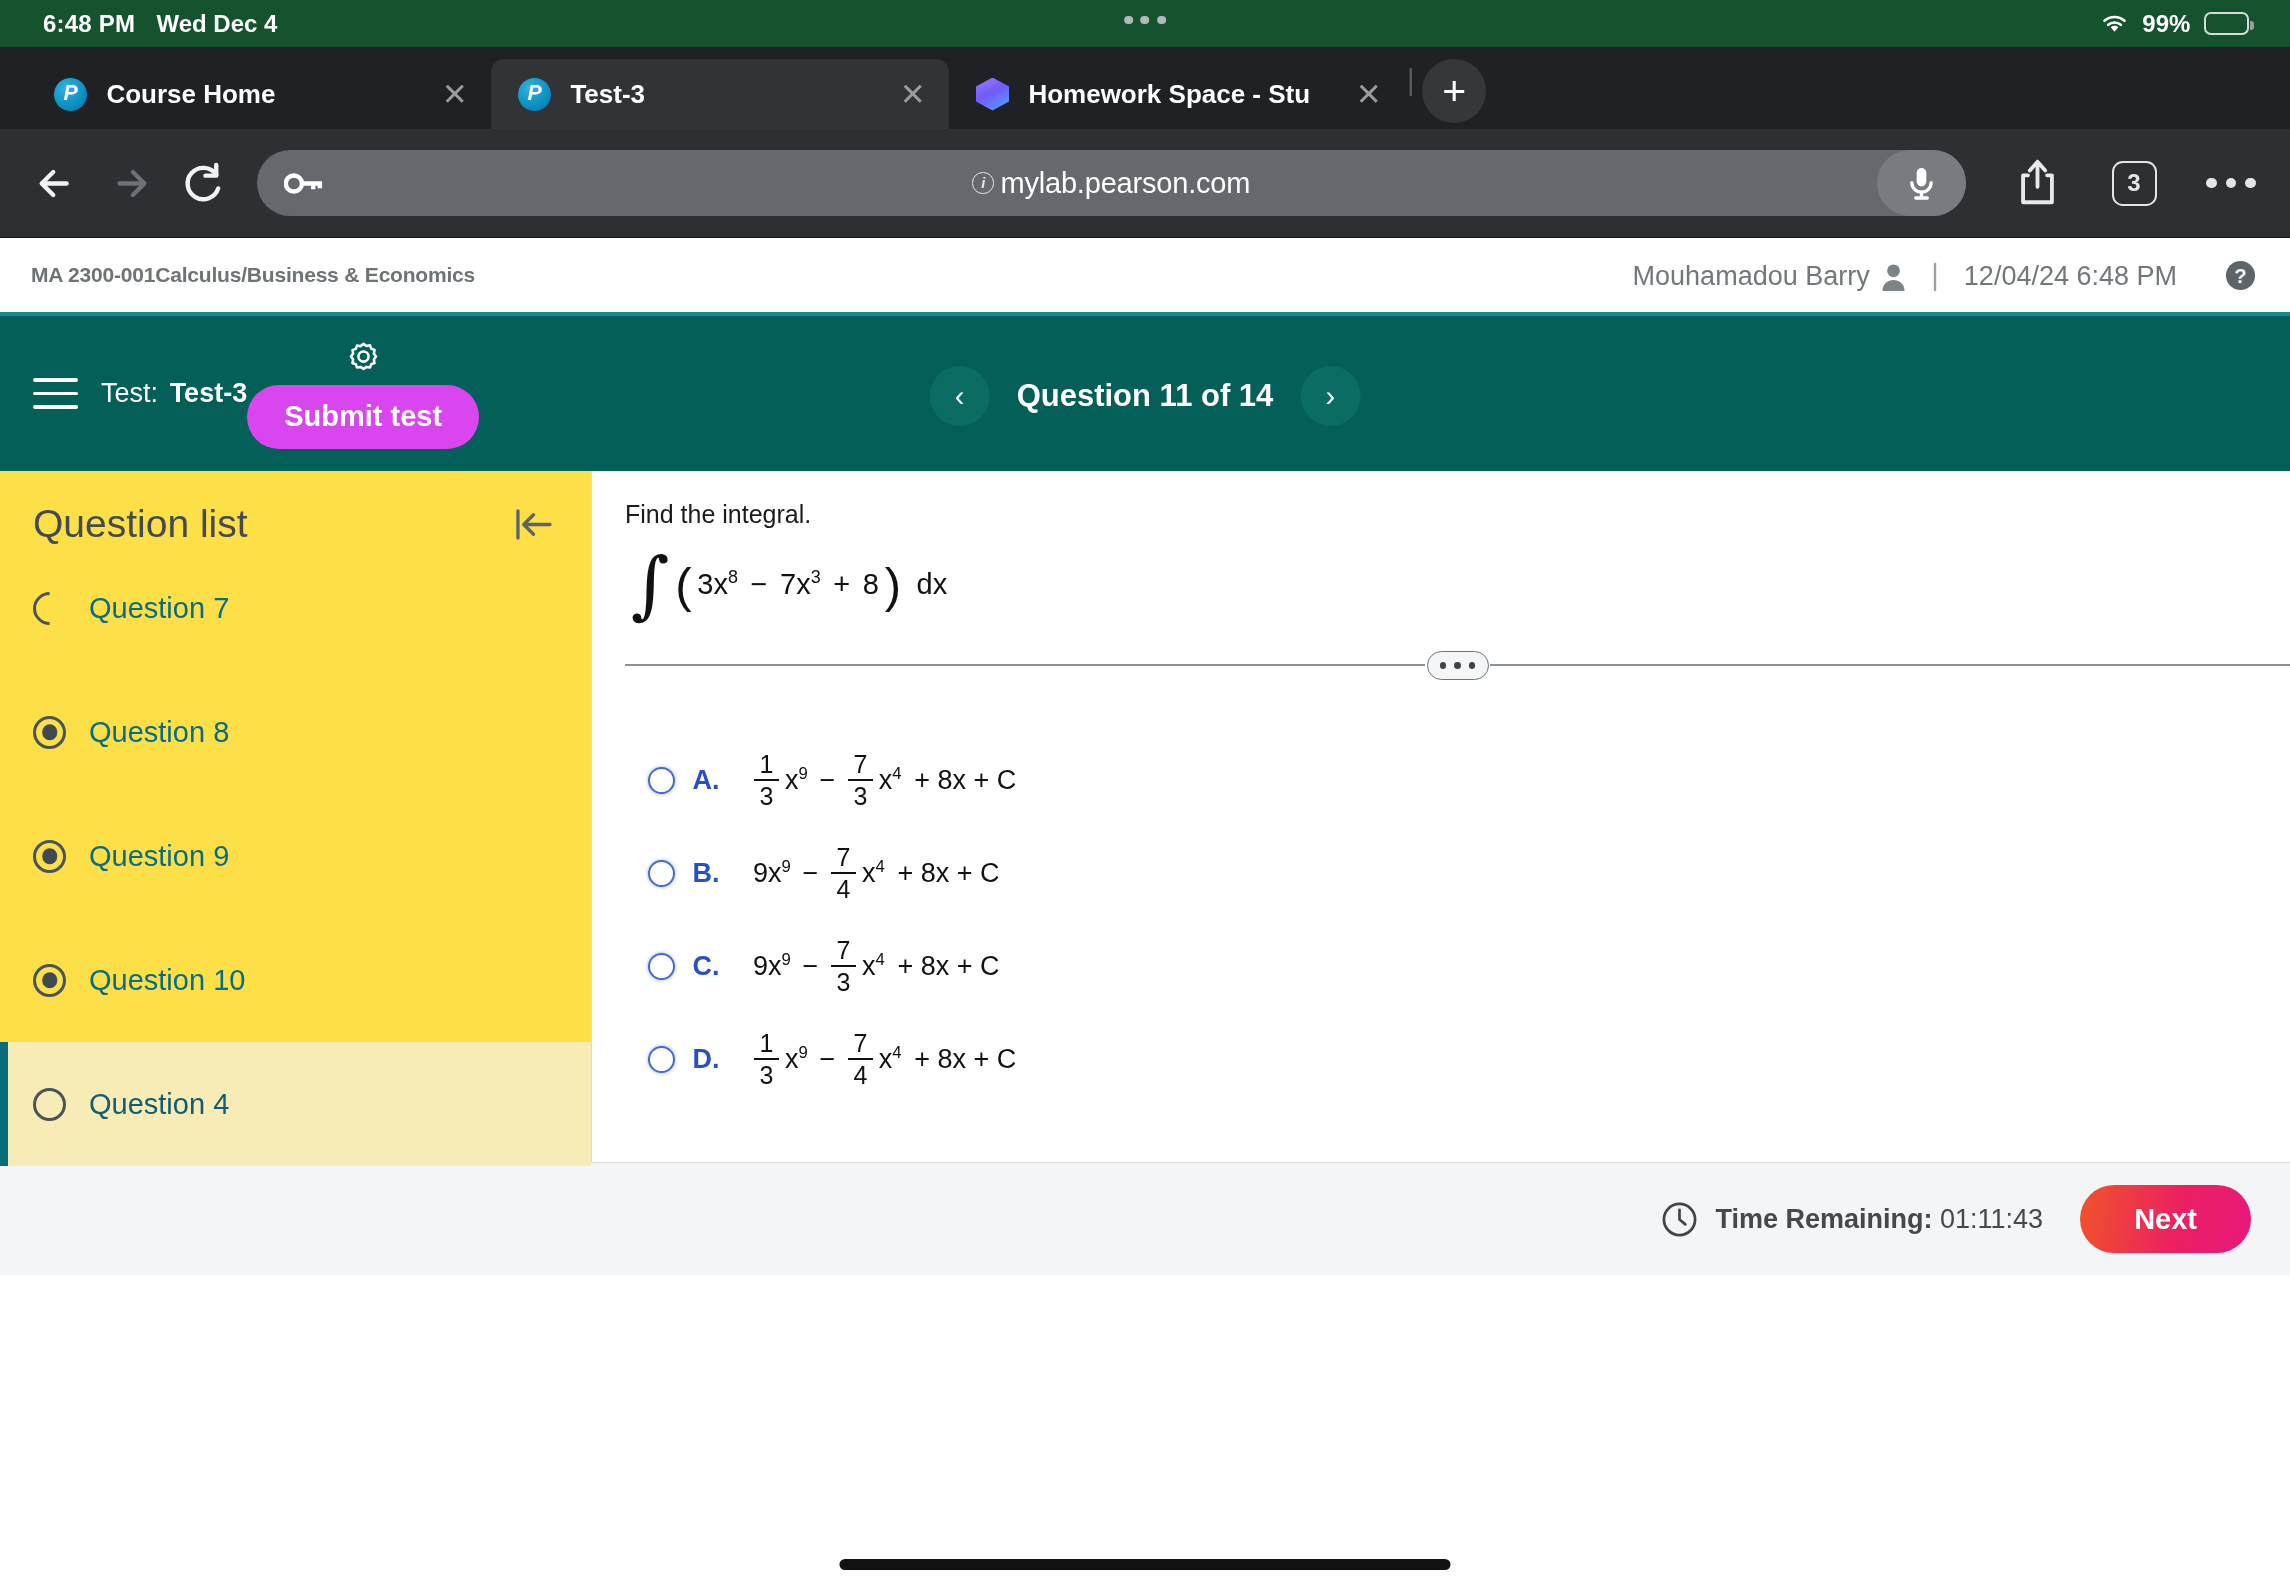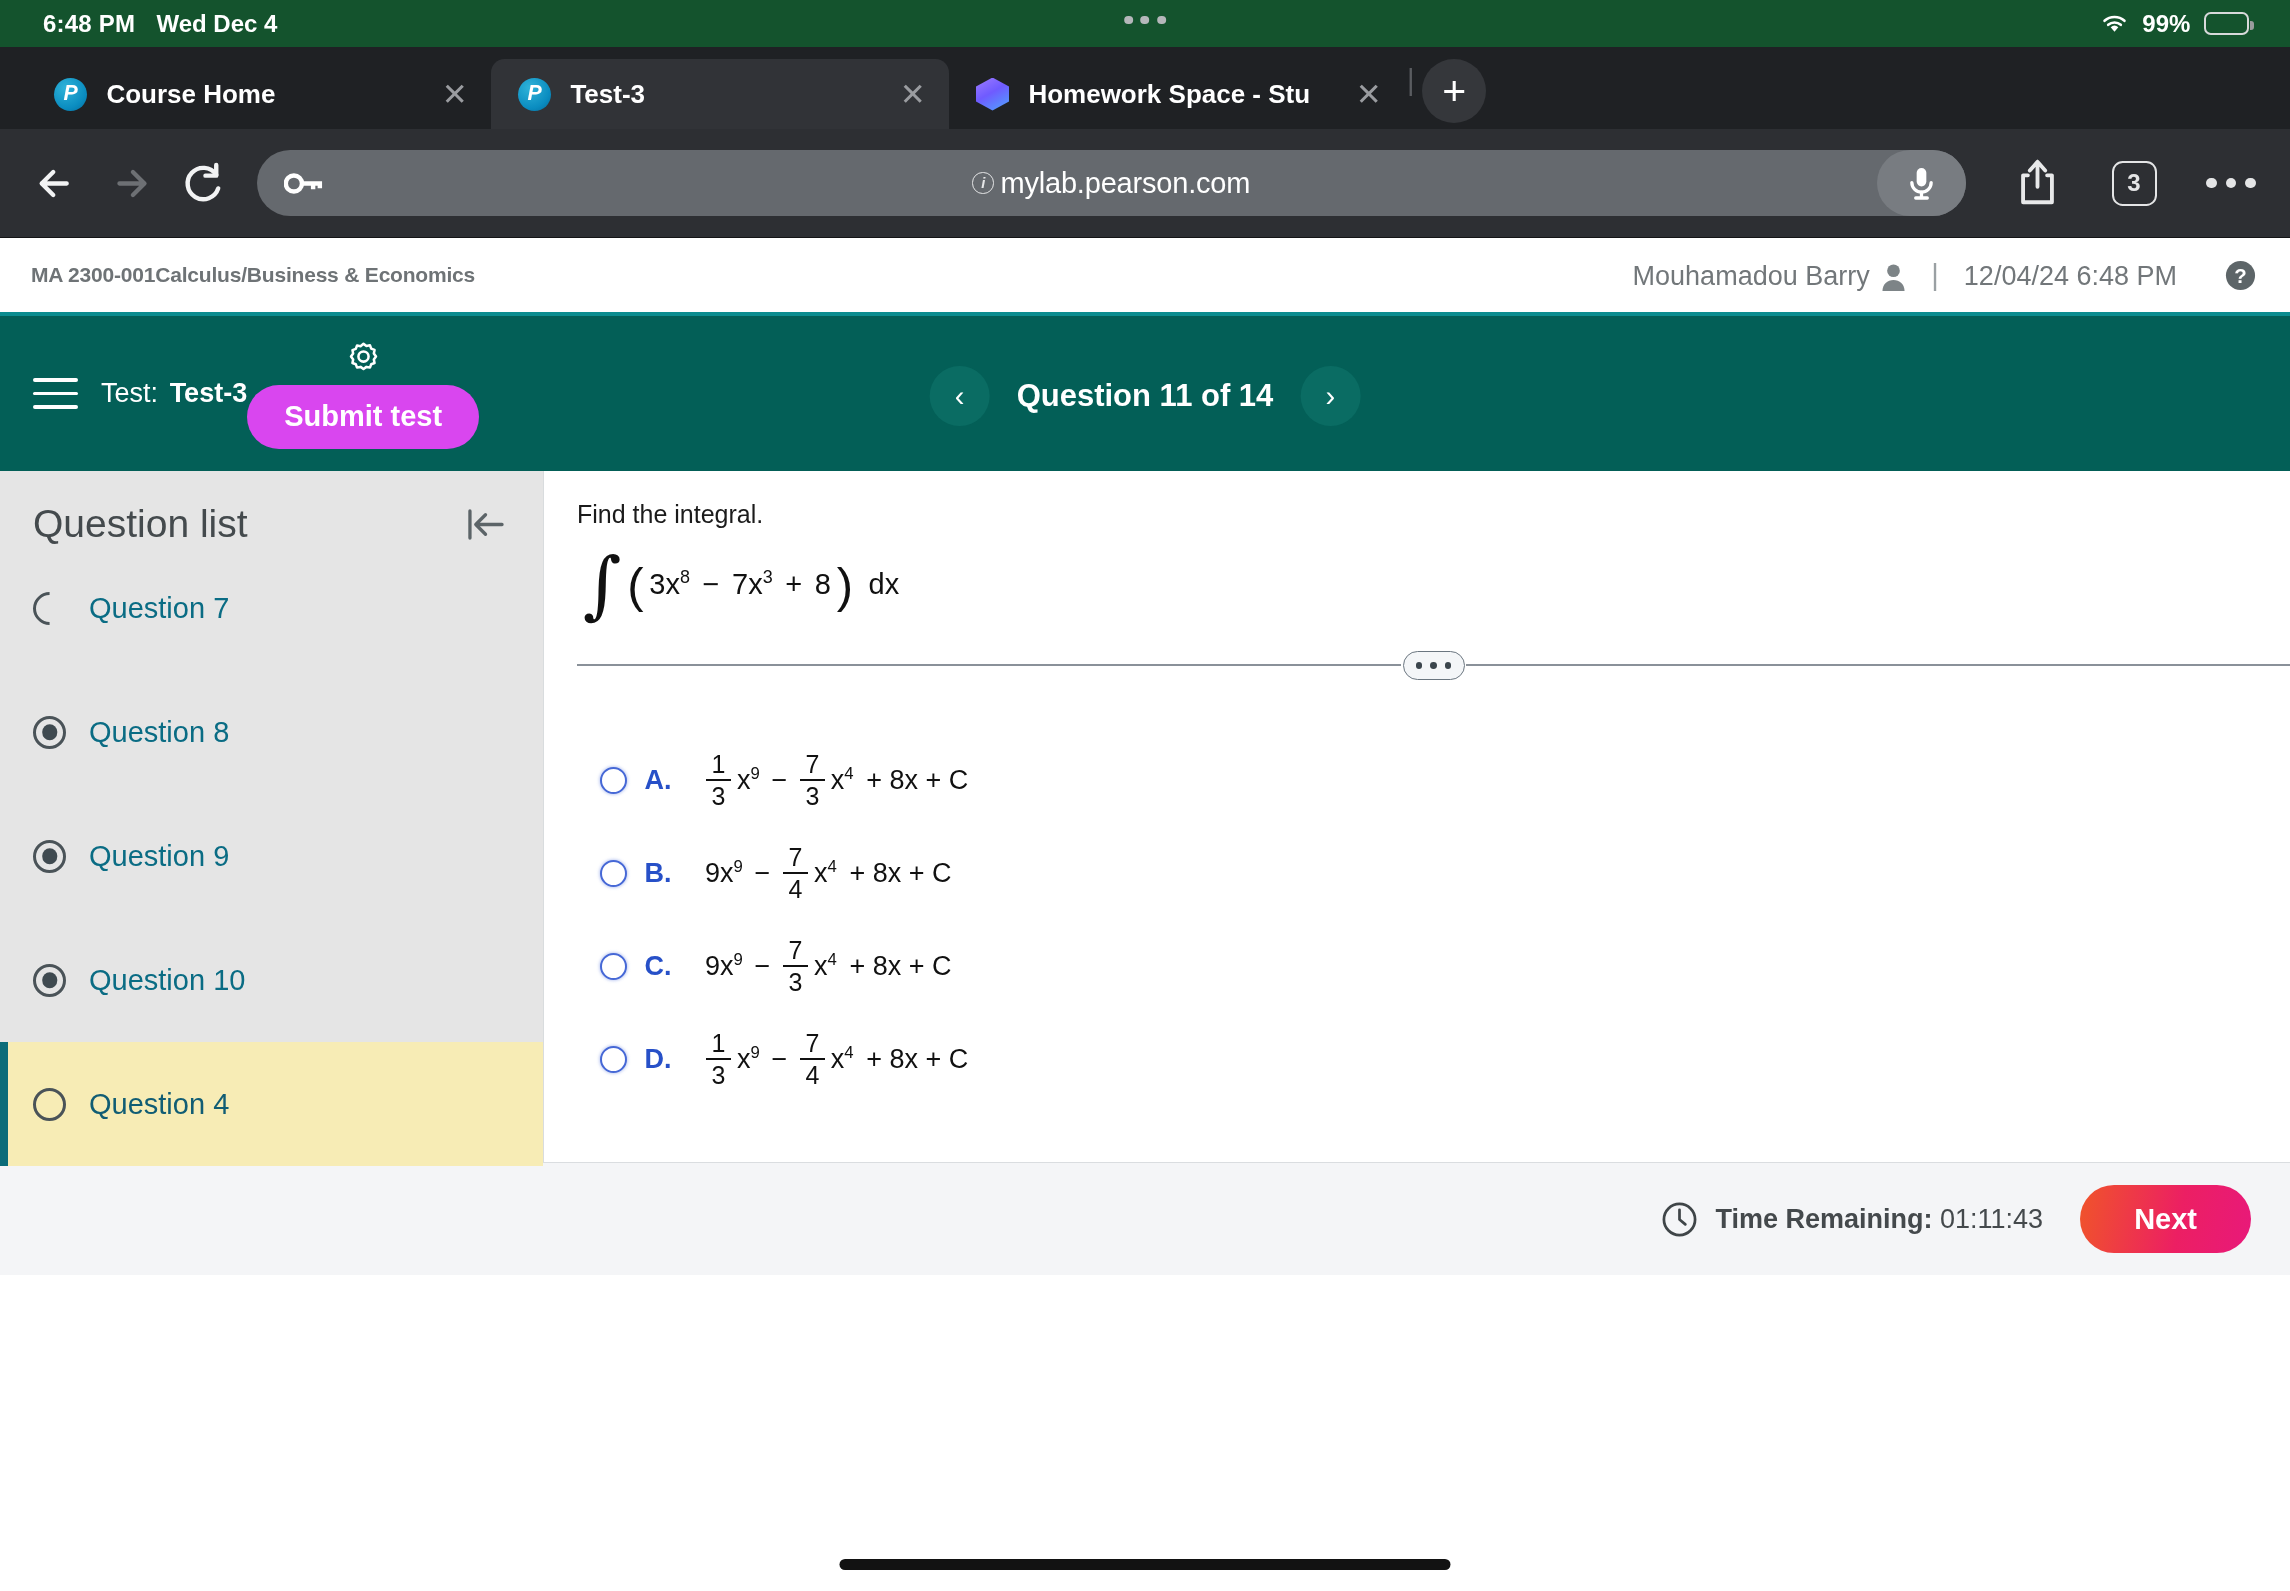--- a/index.html
+++ b/index.html
@@ -163,21 +163,21 @@
   .right-stack { display: flex; flex-direction: column; align-items: center; gap: 5.8px; }
   .gear-ico { display: flex; }
   .submit-btn {
     background: #d946ef; color: #ffffff; border-radius: 39px;
     padding: 15.5px 37px; font-size: 29px; font-weight: bold; white-space: nowrap;
   }
 
   
   .main { display: flex; height: 691px; background: #ffffff; }
   .sidebar {
-    width: 544px; background: #e5e5e5; border-right: 1px solid #d9dcde;
+    width: 592px; background: #fde047; border-right: 1px solid #d9dcde;
     position: relative; flex: 0 0 auto; text-align: right;
   }
   .sb-head {
     display: flex; align-items: center; padding: 31px 33px 0 33px;
   }
   .sb-title { font-size: 39px; color: #444a4d; font-weight: 400; }
   .sb-collapse { margin-left: auto; display: flex; padding-right: 3.9px;}
   .qitem {
     display: flex; align-items: center; gap: 23px;
     padding: 0 33px; height: 124px; position: relative;

